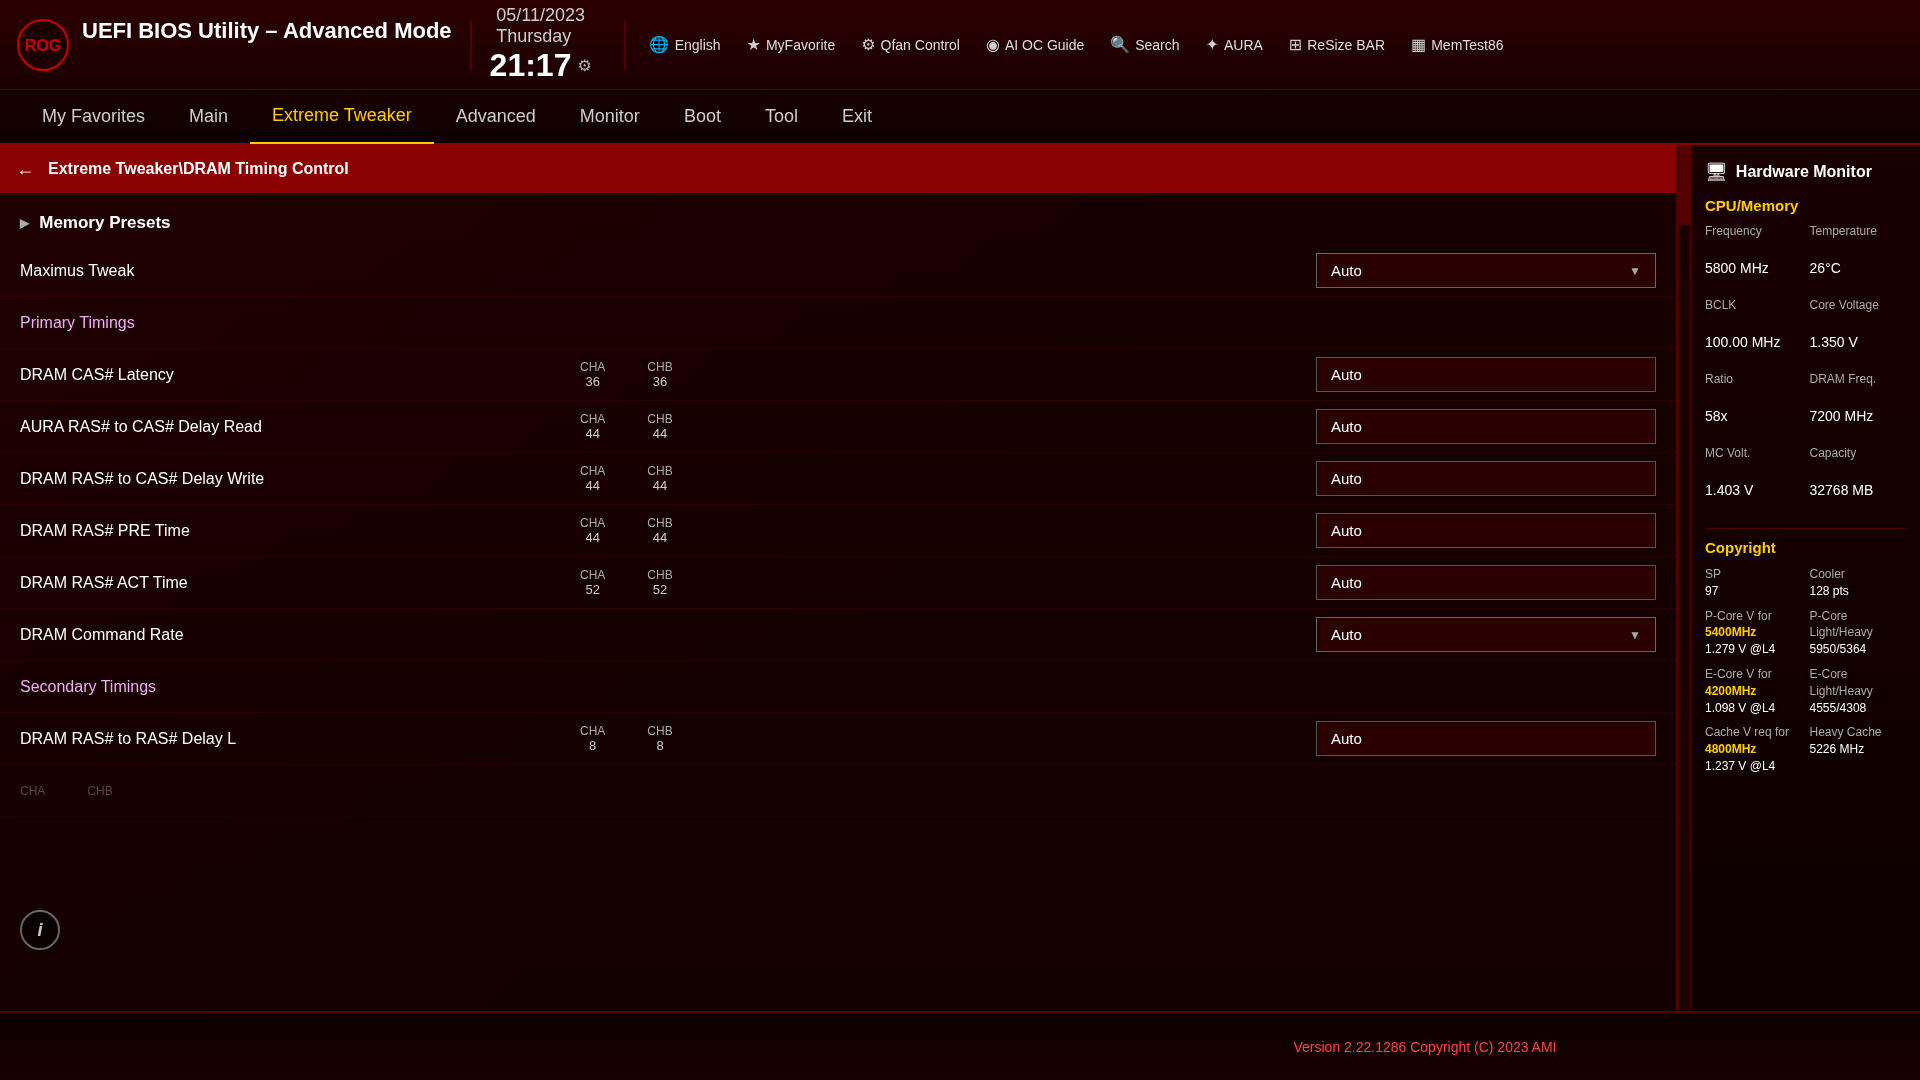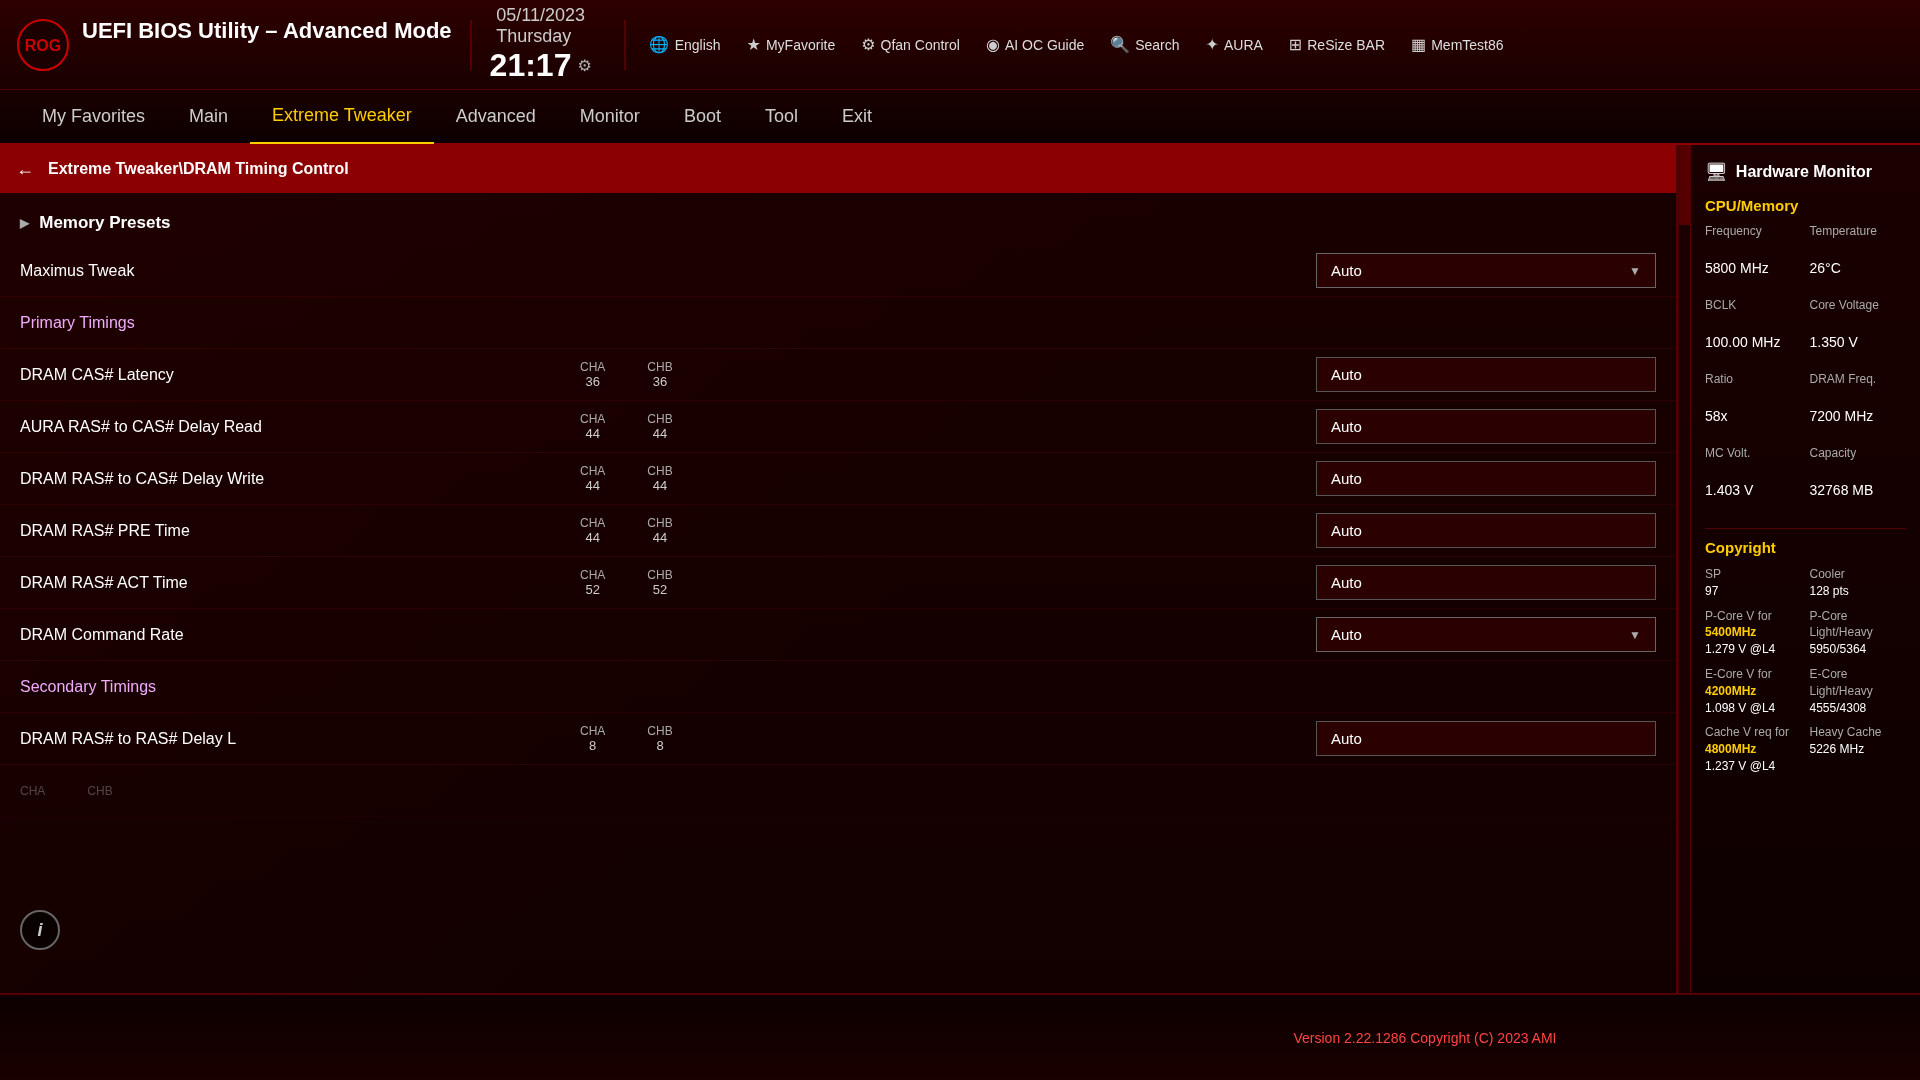--- a/index.html
+++ b/index.html
@@ -443,21 +443,21 @@
 
     .pred-freq {
       color: #ffcc00;
       font-weight: 700;
     }
 
     
     .footer {
       background: linear-gradient(to top, #1a0000, #0d0000);
       border-top: 2px solid #550000;
-      height: 87px;
+      height: 69px;
       display: flex;
       align-items: center;
       justify-content: space-between;
       padding: 0 30px;
       flex-shrink: 0;
     }
 
     .footer-version {
       color: #ff4444;
       font-size: 14px;

